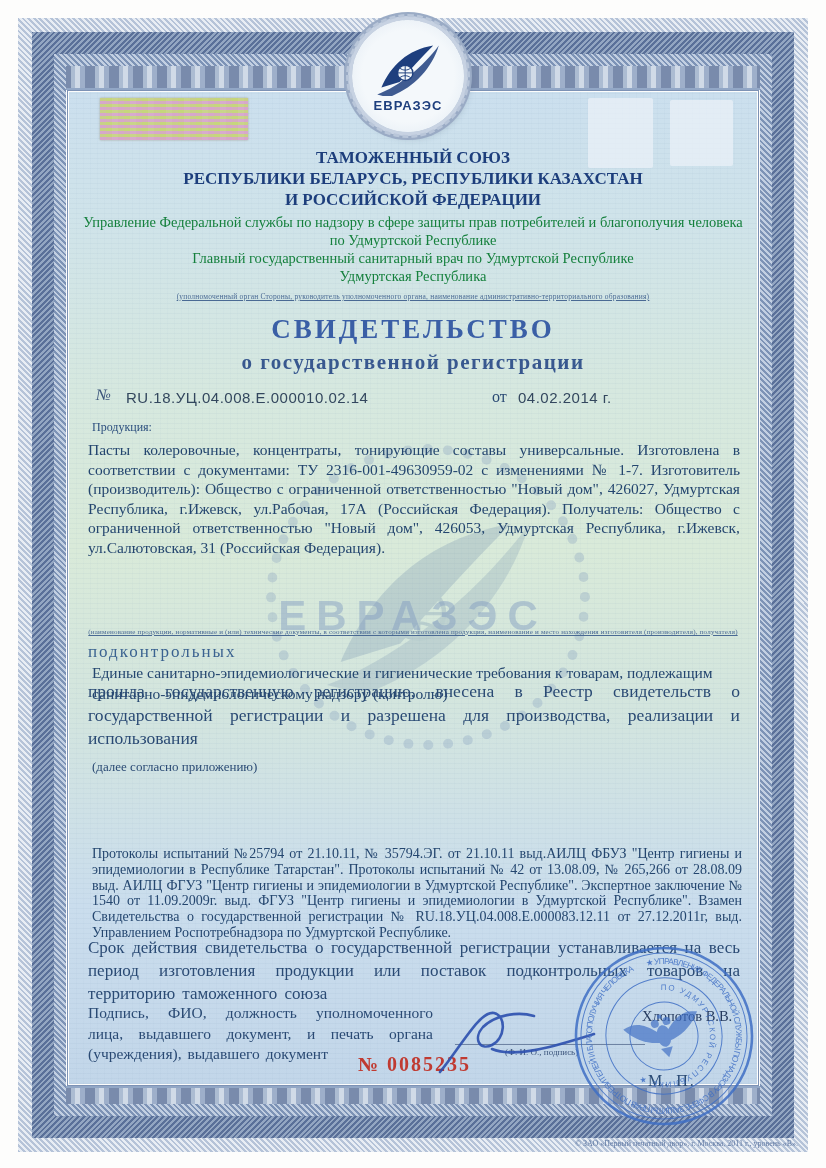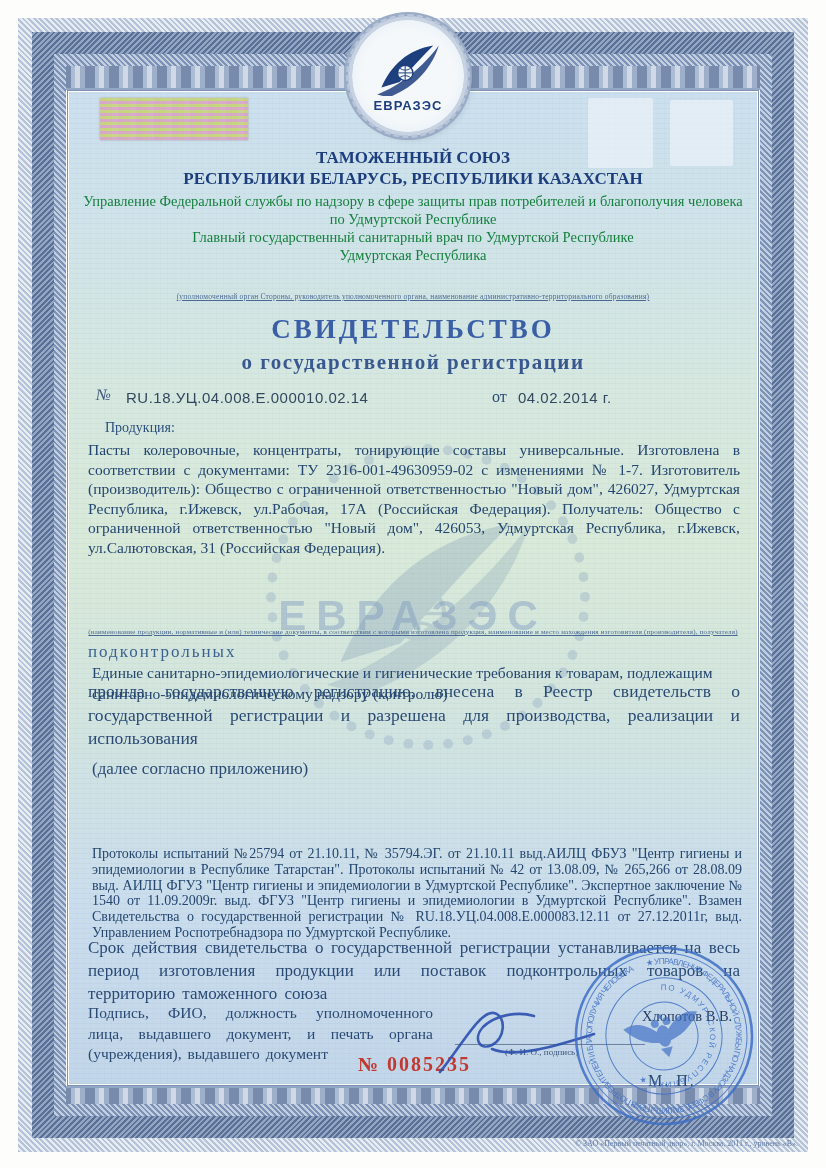--- a/index.html
+++ b/index.html
@@ -66,21 +66,21 @@
   .hdr-bold { font-weight:bold; color:#1d3e7c; font-size:17px; line-height:21px; }
   .hdr-reg  { color:#15803d; font-size:14.5px; line-height:18px; }
   .tiny-caption { font-size:7.5px; color:#4a6a94; letter-spacing:.2px;text-decoration:underline; }
   .title-main { font-weight:bold; font-size:27px; letter-spacing:3px; color:#3a5fa6; }
   .title-sub  { font-weight:bold; font-size:21px; letter-spacing:1.5px; color:#38588f; }
   .num-sans { font-family:"Liberation Sans",sans-serif; font-size:15px; color:#33475e; letter-spacing:.5px; }
   .body-15 { font-size:15.5px; line-height:19.5px; color:#24466f; text-align:justify; }
   .body-17 { font-size:17.5px; line-height:23.5px; color:#2a4a74; text-align:justify; word-spacing:3px; }
   .body-17 , .body-17j { text-align-last:left; }
   .lead { font-size:17px; letter-spacing:2px; color:#3a6290; }
-  .small-note { font-size:17px; color:#2a4a74; }
+  .small-note { font-size:13px; color:#2a4a74; }
   .protocols { font-size:14px; line-height:15.8px; color:#24466f; text-align:justify; }
   .sign-label { font-size:15.5px; line-height:20.5px; color:#2a4a74; text-align:justify; word-spacing:2px; }
   .signer { font-size:14.5px; color:#253a5e; }
   .mp { font-size:16px; color:#2a4a74; letter-spacing:2px; }
   .serial { font-weight:bold; font-size:20px; letter-spacing:2px; }
   .sig-line { position:absolute; left:455px; top:1044px; width:190px; border-top:1px solid #4a5f85; opacity:.7; }
   .sig-caption { position:absolute; left:505px; top:1047px; font-size:9px; color:#3c557c; }
   .footer-imprint { position:absolute; right:28px; top:1139px; font-size:8px; color:#6079a3; }
 
   .stamp { position:absolute; left:552px; top:938px; width:224px; height:196px;
@@ -120,37 +120,38 @@
       <path d="M6,78 C38,66 72,38 94,8 C84,42 56,70 22,82 Z" fill="#51719e" opacity=".85"></path>
       <circle cx="46" cy="47" r="11" fill="none" stroke="#51719e" stroke-width="2"></circle>
       <path d="M35,47 h22 M46,36 v22 M38,40 c5,4 11,4 16,0 M38,54 c5,-4 11,-4 16,0" stroke="#51719e" stroke-width="1.4" fill="none"></path>
     </svg>
   </div>
   <div class="watermark-text">ЕВРАЗЭС</div>
 
   <div class="abs center" style="left:80px; width:666px; top:147px;">
     <div class="hdr-bold">ТАМОЖЕННЫЙ СОЮЗ</div>
     <div class="hdr-bold">РЕСПУБЛИКИ БЕЛАРУСЬ, РЕСПУБЛИКИ КАЗАХСТАН</div>
+    <div class="hdr-bold">И РОССИЙСКОЙ ФЕДЕРАЦИИ</div>
     <div class="hdr-reg" style="margin-top:3px;">Управление Федеральной службы по надзору в сфере защиты прав потребителей и благополучия человека</div>
     <div class="hdr-reg">по Удмуртской Республике</div>
     <div class="hdr-reg">Главный государственный санитарный врач по Удмуртской Республике</div>
     <div class="hdr-reg">Удмуртская Республика</div>
   </div>
 
   <div class="abs center tiny-caption" style="left:73px; width:680px; top:292px;">(уполномоченный орган Стороны, руководитель уполномоченного органа, наименование административно-территориального образования)</div>
 
   <div class="abs center title-main" style="left:73px; width:680px; top:314px;">СВИДЕТЕЛЬСТВО</div>
   <div class="abs center title-sub" style="left:73px; width:680px; top:350px;">о государственной регистрации</div>
 
   <div class="abs" style="left:96px; top:386px; font-size:16px; font-style:italic; color:#3c557c;">№</div>
   <div class="abs num-sans" style="left:126px; top:389px;">RU.18.УЦ.04.008.Е.000010.02.14</div>
   <div class="abs" style="left:492px; top:388px; font-size:16px; color:#2a4a74;">от</div>
   <div class="abs num-sans" style="left:518px; top:389px;">04.02.2014 г.</div>
 
-  <div class="abs" style="left:105px; top:420px; font-size:14px; color:#2c4f7e;">Продукция:</div>
+  <div class="abs" style="left:92px; top:420px; font-size:12px; color:#2c4f7e;">Продукция:</div>
   <div class="abs body-15" style="left:88px; top:440px; width:652px;">Пасты колеровочные, концентраты, тонирующие составы универсальные. Изготовлена в соответствии с документами: ТУ 2316-001-49630959-02 с изменениями № 1-7. Изготовитель (производитель): Общество с ограниченной ответственностью "Новый дом", 426027, Удмуртская Республика, г.Ижевск, ул.Рабочая, 17А (Российская Федерация).  Получатель: Общество с ограниченной ответственностью "Новый дом", 426053, Удмуртская Республика, г.Ижевск, ул.Салютовская, 31 (Российская Федерация).</div>
 
   <div class="abs center tiny-caption" style="left:48px; width:730px; top:628px; font-size:7px;">(наименование продукции, нормативные и (или) технические документы, в соответствии с которыми изготовлена продукция, наименование и место нахождения изготовителя (производителя), получателя)</div>
 
   <div class="abs lead" style="left:88px; top:642px;">подконтрольных</div>
   <div class="abs" style="left:92px; top:662px; width:648px; font-size:15.5px; line-height:21px; color:#24466f;">Единые санитарно-эпидемиологические и гигиенические требования к товарам, подлежащим санитарно-эпидемиологическому надзору (контролю)</div>
 
   <div class="abs body-17" style="left:88px; top:664px; width:652px;margin-top:16px;">прошла государственную регистрацию, внесена в Реестр свидетельств о государственной регистрации и разрешена для производства, реализации и использования</div>
   <div class="abs small-note" style="left:92px; top:759px;">(далее согласно приложению)</div>
 

